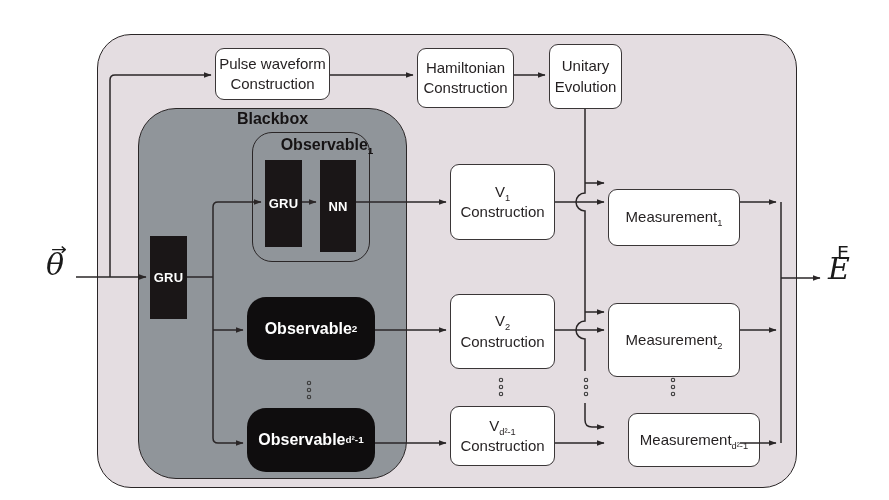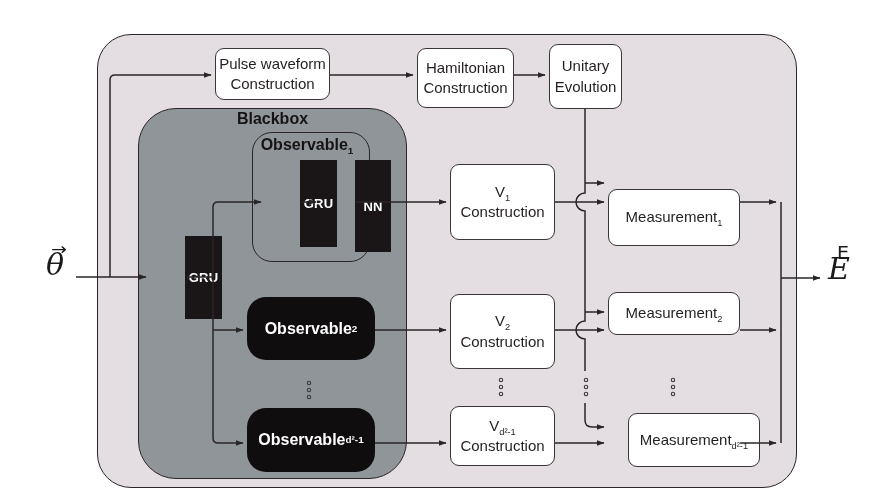--- a/index.html
+++ b/index.html
@@ -21,21 +21,21 @@
   #obs1box{
     left:252px;top:132px;width:118px;height:130px;
     background:#90959a;border:1.5px solid #2a2627;border-radius:20px;
   }
   .section-title{
     text-align:center;font-size:16px;font-weight:700;color:#161314;line-height:1;
   }
   
   .black-rect{
     background:#1a1617;display:flex;align-items:center;justify-content:center;
-    color:#ffffff;font-weight:700;font-size:13px;letter-spacing:0.2px;margin-left:35px;
+    color:#ffffff;font-weight:700;font-size:13px;letter-spacing:0.2px;
   }
   .black-pill{
     background:#0f0d0e;border-radius:19px;display:flex;align-items:center;justify-content:center;
     color:#ffffff;font-weight:700;font-size:16px;
   }
   
   .wbox{
     background:#ffffff;border:1.4px solid #3a3637;border-radius:9px;
     display:flex;flex-direction:column;align-items:center;justify-content:center;
     text-align:center;font-size:15px;line-height:1.35;color:#231f20;
@@ -57,21 +57,21 @@
 <body>
 
 <div id="canvas">
 
   <div id="outer" class="abs"></div>
 
   <div id="blackbox" class="abs"></div>
   <div class="abs section-title" style="left:138px;top:111px;width:269px;">Blackbox</div>
 
   <div id="obs1box" class="abs"></div>
-  <div class="abs section-title" style="left:248px;top:137px;width:118px;"><span>Observable</span><sub>1</sub></div>
+  <div class="abs section-title" style="left:268px;top:137px;width:118px;"><span>Observable</span><sub>1</sub></div>
 
   <div class="abs black-rect" style="left:150px;top:236px;width:37px;height:83px;">
     <span>GRU</span>
   </div>
   <div class="abs black-rect" style="left:265px;top:160px;width:37px;height:87px;">
     <span>GRU</span>
   </div>
   <div class="abs black-rect" style="left:320px;top:160px;width:36px;height:92px;">
     <span>NN</span>
   </div>
@@ -106,21 +106,21 @@
     <span>Construction</span>
   </div>
   <div class="abs wbox" style="left:450px;top:406px;width:105px;height:60px;">
     <span><span>V</span><sub>d²-1</sub></span>
     <span>Construction</span>
   </div>
 
   <div class="abs wbox" style="left:608px;top:173px;width:132px;height:57px;margin-top:16px;">
     <span><span>Measurement</span><sub>1</sub></span>
   </div>
-  <div class="abs wbox" style="left:608px;top:292px;width:132px;height:43px;">
+  <div class="abs wbox" style="left:608px;top:303px;width:132px;height:74px;">
     <span><span>Measurement</span><sub>2</sub></span>
   </div>
   <div class="abs wbox" style="left:608px;top:413px;width:132px;height:54px;margin-left:20px;">
     <span><span>Measurement</span><sub>d²-1</sub></span>
   </div>
 
   <div class="abs vec" style="left:46px;top:240px;">
     <span class="vec-arrow">→</span>
     <span class="vec-letter">θ</span>
   </div>

